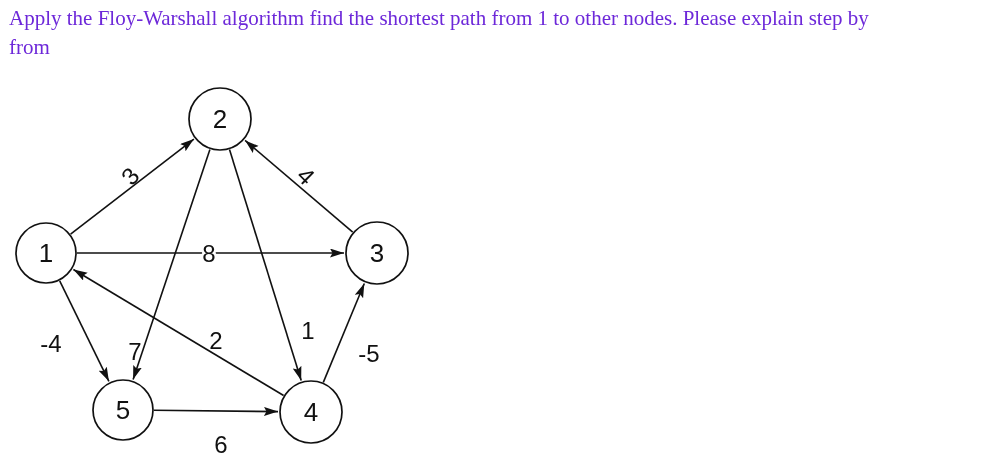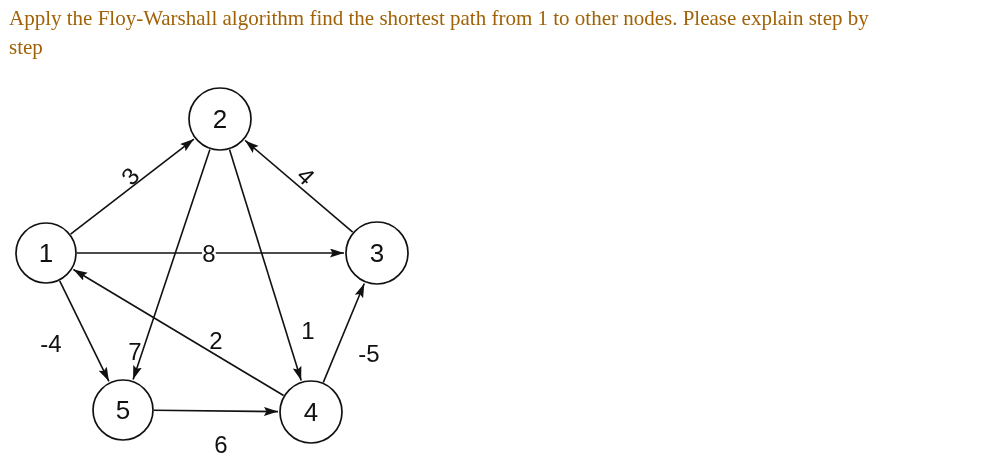--- a/index.html
+++ b/index.html
@@ -11,21 +11,21 @@
     width: 981px;
     height: 462px;
     position: relative;
     overflow: hidden;
   }
   .question {
     position: absolute;
     left: 9px;
     top: 4px;
     width: 970px;
-    color: #a16207;
+    color: #6d28d9;
     font-family: "Liberation Serif", "DejaVu Serif", serif;
     font-size: 21px;
     line-height: 29px;
   }
   .question .qline {
     white-space: nowrap;
   }
   svg.graph {
     position: absolute;
     left: 0;
@@ -83,14 +83,14 @@
     <circle cx="377" cy="253" r="31" fill="#ffffff" stroke="#111111" stroke-width="1.7"></circle>
     <text class="node-label" x="377" y="253" dy="0.36em" text-anchor="middle">3</text>
     <circle cx="311" cy="412" r="31" fill="#ffffff" stroke="#111111" stroke-width="1.7"></circle>
     <text class="node-label" x="311" y="412" dy="0.36em" text-anchor="middle">4</text>
     <circle cx="123" cy="410" r="30" fill="#ffffff" stroke="#111111" stroke-width="1.7"></circle>
     <text class="node-label" x="123" y="410" dy="0.36em" text-anchor="middle">5</text>
   </svg>
 
 <div class="question">
   <div class="qline">Apply the Floy-Warshall algorithm find the shortest path from 1 to other nodes. Please explain step by</div>
-  <div class="qline">step</div>
+  <div class="qline">from</div>
 </div>
 
 </body></html>

